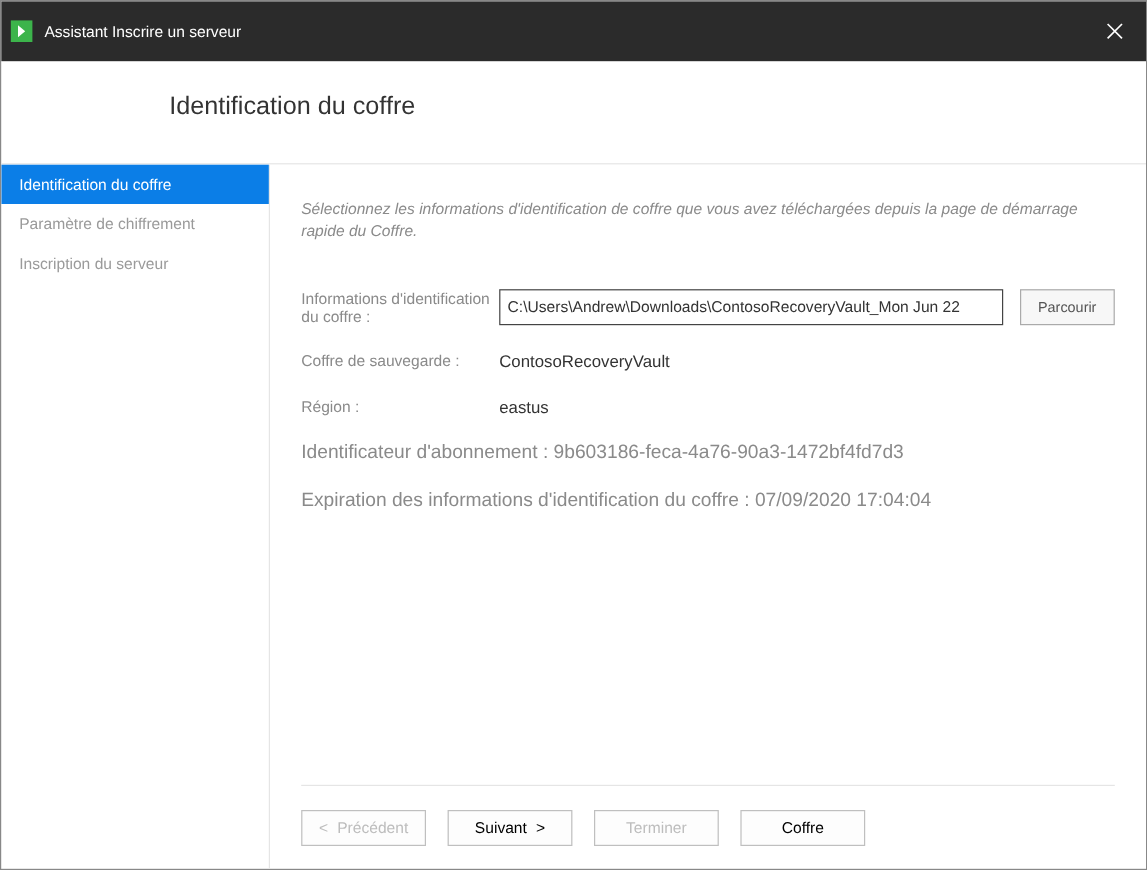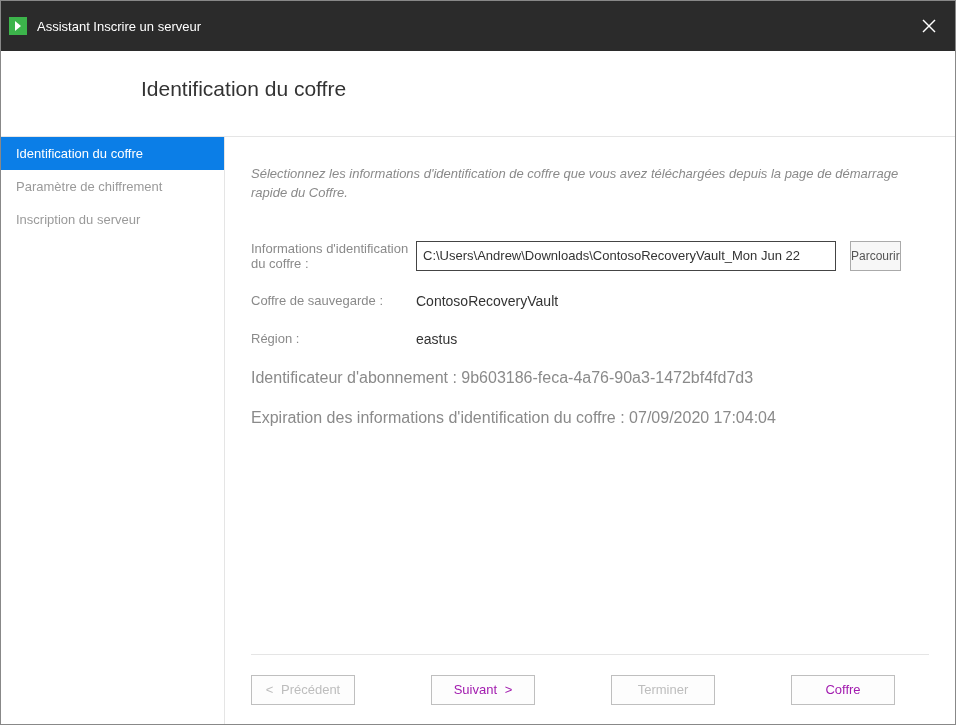--- a/index.html
+++ b/index.html
@@ -104,51 +104,51 @@
     border: 1px solid #444;
     padding: 0 6px;
     font-size: 13px;
     color: #333;
     background: #fff;
     max-width: 420px;
   }
   .browse-btn {
     margin-left: 14px;
     height: 30px;
-    padding: 0 0;
+    padding: 0 14px;
     border: 1px solid #aaa;
     background: #f7f7f7;
     font-size: 12px;
     color: #555;
     cursor: pointer;
   }
   .info-line {
     color: #8a8a8a;
     font-size: 16px;
     margin-bottom: 22px;
   }
   .info-line .inline-value { color: #8a8a8a; }
   .footer {
     height: 70px;
     border-top: 1px solid #e5e5e5;
     display: flex;
-    justify-content: space-between;
+    justify-content: flex-start;
     align-items: center;
     padding-right: 34px;
     gap: 18px;
     margin-top: auto;
   }
   .footer button {
     width: 104px;
     height: 30px;
     border: 1px solid #bfbfbf;
     background: #fdfdfd;
     font-size: 13px;
     cursor: pointer;
-    color: #a21caf;
+    color: #000000;
   }
   .footer button:disabled {
     color: #bdbdbd;
     cursor: default;
   }
   .footer button .arrow-left { margin-right: 4px; }
   .footer button .arrow-right { margin-left: 4px; }
 </style>
 </head>
 <body>

